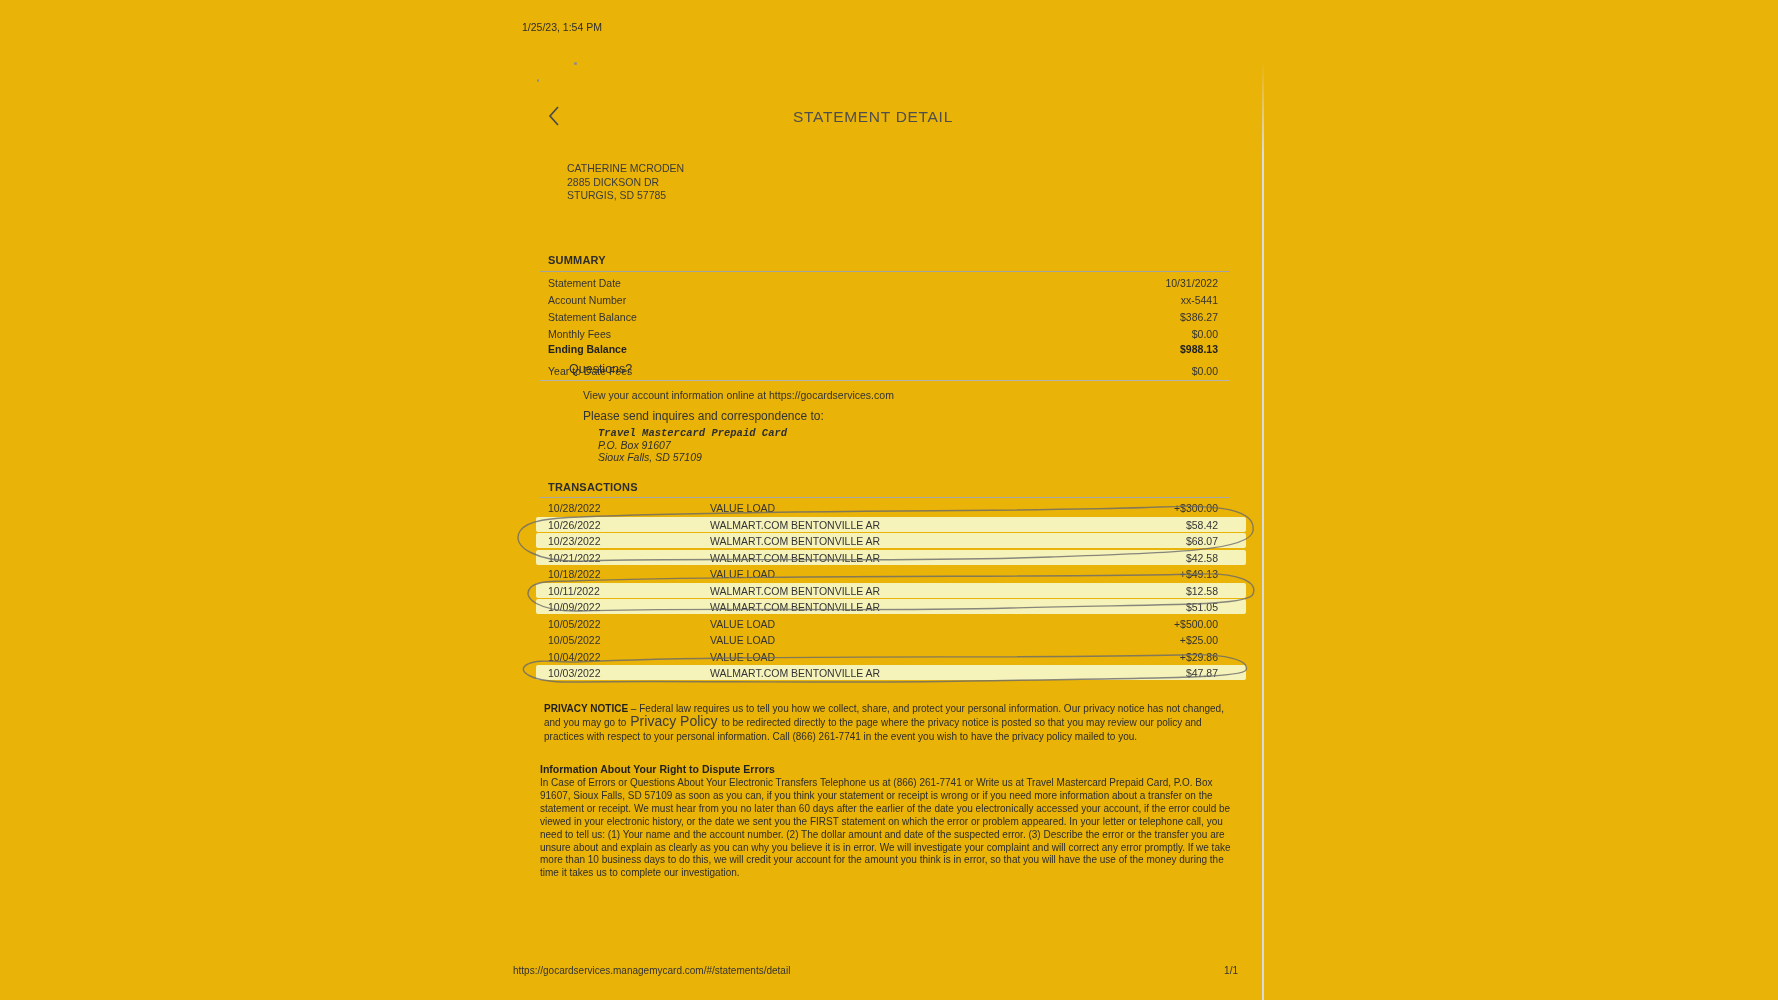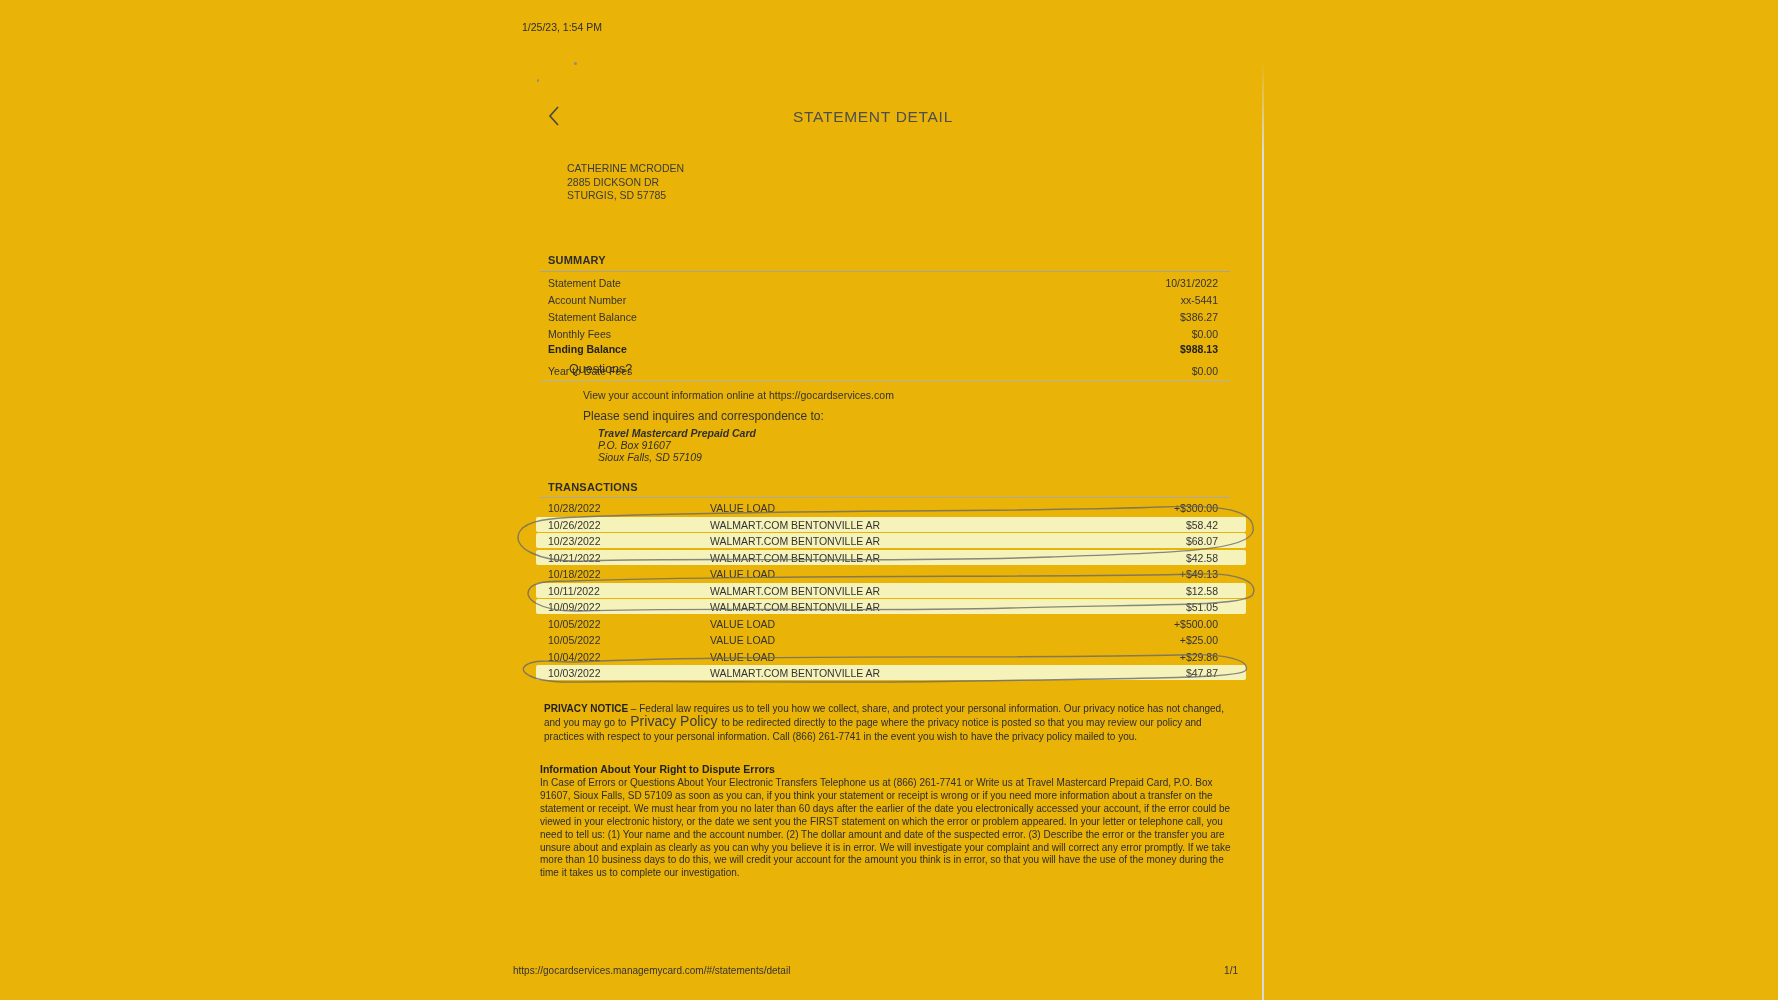--- a/index.html
+++ b/index.html
@@ -33,21 +33,21 @@
   .srow{position:absolute;left:8px;right:12px;height:14px;font-size:10.5px;color:#333;
         display:flex;justify-content:space-between;}
   .srow.bold{font-weight:bold;color:#222;}
 
   
   .q-head{position:absolute;left:569px;top:362px;font-size:12.5px;color:#2f2f2f;}
   .q-line1{position:absolute;left:583px;top:389px;font-size:10.5px;color:#333;}
   .q-line2{position:absolute;left:583px;top:409px;font-size:12px;color:#333;}
   .q-corr{position:absolute;left:598px;top:428px;font-size:10.5px;line-height:11.9px;
           font-style:italic;color:#2f2f2f;}
-  .q-corr .corr-name{font-weight:bold;}
+  .q-corr .corr-name{font-weight:bold;font-family:Liberation Mono, monospace;}
 
   
   .txns{position:absolute;left:540px;top:481px;width:690px;height:205px;}
   .txns .r1{top:16px;border-top-color:#a8a8a8;}
   .trow{position:absolute;left:0;width:690px;height:16px;font-size:10.5px;color:#333;z-index:0;}
   .trow .tdate{position:absolute;left:8px;top:2px;}
   .trow .tdesc{position:absolute;left:170px;top:2px;}
   .trow .tamt{position:absolute;right:12px;top:2px;}
   .trow.hl::before{content:"";position:absolute;left:-4px;right:-16px;top:0;bottom:1px;
                    background:var(--hl);z-index:-1;border-radius:2px;}

